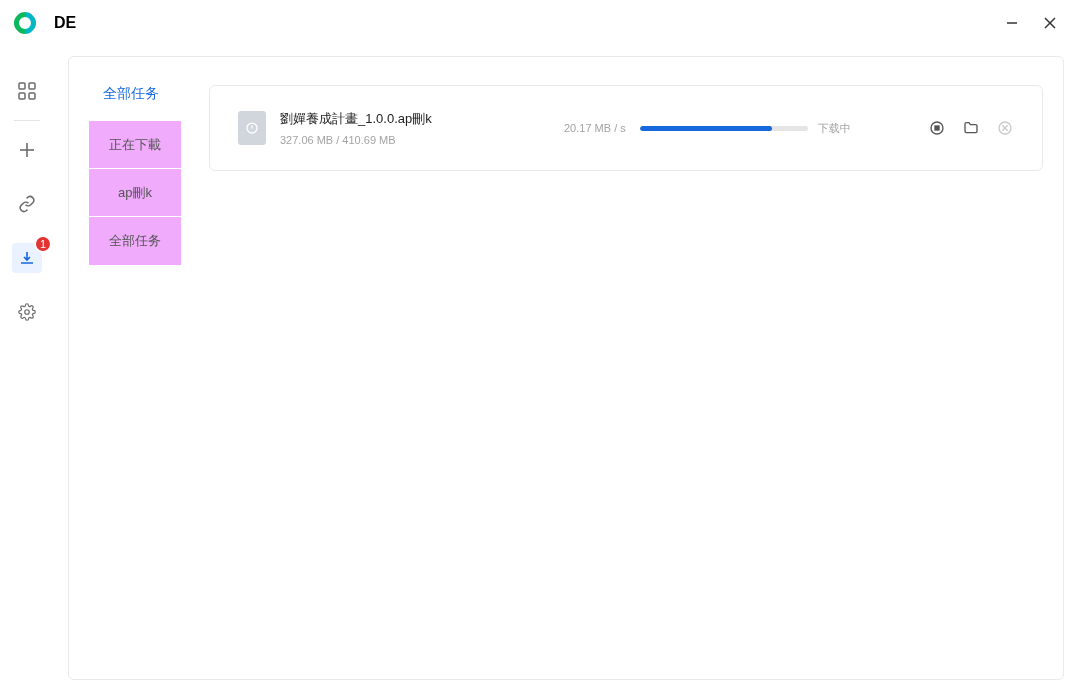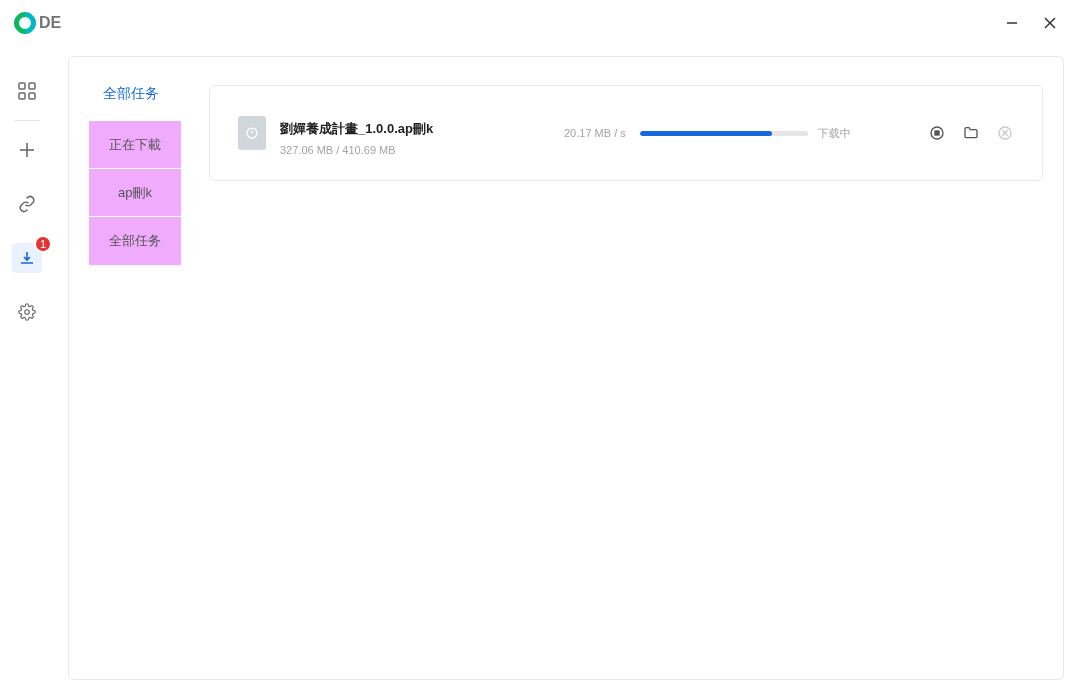--- a/index.html
+++ b/index.html
@@ -18,24 +18,24 @@
     .titlebar {
       height: 46px;
       display: flex;
       align-items: center;
       justify-content: space-between;
       padding: 0 18px 0 14px;
     }
     .logo {
       display: flex;
       align-items: center;
-      gap: 3px;
+      gap: 18px;
       font-weight: 700;
       font-size: 16px;
-      color: #737373;
+      color: #000000;
     }
     .logo-ring {
       width: 22px;
       height: 22px;
       border-radius: 50%;
       border: 5px solid;
       border-top-color: #00b7c3;
       border-right-color: #00b7c3;
       border-bottom-color: #0bb85c;
       border-left-color: #0bb85c;
@@ -153,23 +153,22 @@
       justify-content: center;
       color: #fff;
       font-size: 14px;
     }
     .file-info {
       flex: 0 0 270px;
     }
     .file-name {
       font-size: 13px;
       color: #222;
-      font-weight: 700;
+      font-weight: 400;
       margin-bottom: 6px;
-      margin-top: 10px;
     }
     .file-size {
       font-size: 11px;
       color: #a3a3a3;
     }
     .speed {
       font-size: 11px;
       color: #a3a3a3;
       margin-right: 0;
       white-space: nowrap;

